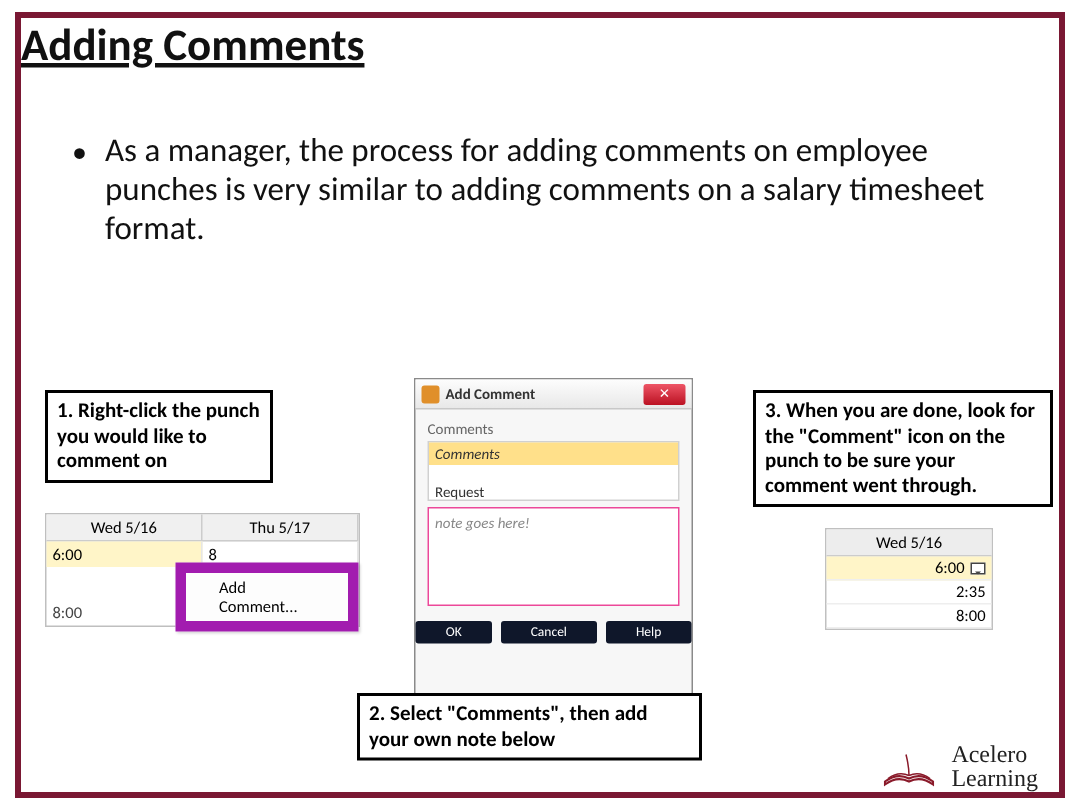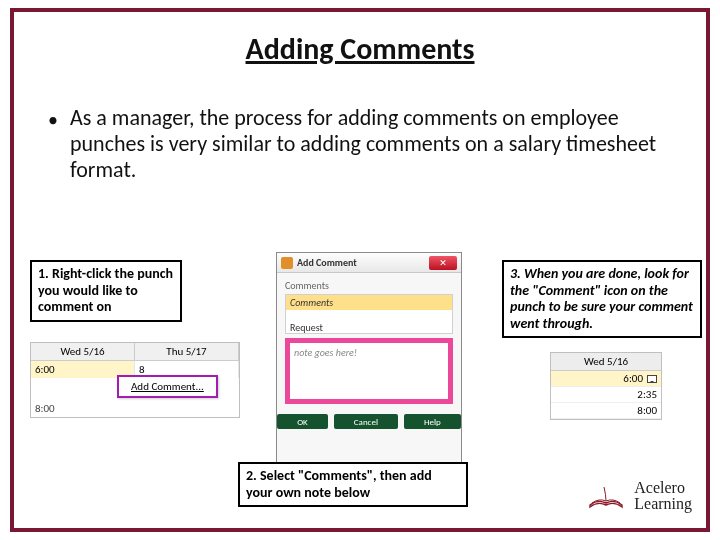--- a/index.html
+++ b/index.html
@@ -12,25 +12,23 @@
     overflow: hidden;
   }
   .slide {
     position: absolute;
     left: 10px; top: 8px;
     width: 700px; height: 524px;
     border: 4px solid #7a1833;
     background: #fff;
   }
   .title {
-    text-align: center;
     font-size: 30px;
     font-weight: bold;
     text-decoration: underline;
-    margin-top: 18px;
     color: #111;
   }
   .body-text {
     font-size: 22px;
     color: #111;
     margin: 38px 40px 0 56px;
     line-height: 1.18;
     position: relative;
   }
   .body-text .bullet {
@@ -42,42 +40,41 @@
     position: absolute;
     border: 2px solid #000;
     background: #fff;
     font-size: 14px;
     padding: 4px 6px;
     line-height: 1.18;
     font-weight: bold;
   }
   #c1 { left: 16px; top: 248px; width: 152px; }
   #c2 { left: 224px; top: 450px; width: 230px; }
-  #c3 { left: 488px; top: 248px; width: 200px; font-style: italic; }
+  #c3 { left: 488px; top: 248px; width: 200px; }
 
   
   .shot1 {
     position: absolute;
     left: 16px; top: 330px;
     width: 210px; height: 76px;
     background: #fff;
     border: 1px solid #bfbfbf;
     font-size: 11px;
   }
   .shot1 .hdr { display:flex; background:#f0f0f0; border-bottom:1px solid #ccc; }
   .shot1 .hdr div { flex:1; text-align:center; padding:2px 0; border-right:1px solid #ccc; }
   .shot1 .row1 { display:flex; }
   .shot1 .row1 .cell { flex:1; padding:2px 4px; border-right:1px solid #e6e6e6; }
   .shot1 .row1 .yellow { background:#fff5c8; }
   .shot1 .menu {
     position:absolute; left:86px; top:32px;
-    background:#fdfdfd; border:2px solid #a21caf;
-    padding:3px 12px; font-size:11px;
+    background:#fdfdfd; border:7px solid #a21caf;
+    padding:3px 22px; font-size:11px;
     box-shadow:1px 1px 2px rgba(0,0,0,.2);
-    text-decoration:underline;
   }
   .shot1 .last { position:absolute; left:4px; bottom:2px; color:#444; }
 
   
   .shot2 {
     position: absolute;
     left: 262px; top: 240px;
     width: 186px; height: 221px;
     border:1px solid #8a8a8a;
     background:#f7f7f7;
@@ -92,46 +89,46 @@
   .shot2 .titlebar .ticon { width:12px;height:12px;background:#e08f2a;border-radius:2px;margin-right:4px; }
   .shot2 .titlebar .ttxt { flex:1; font-weight:bold; color:#333; }
   .shot2 .titlebar .xbtn { width:28px;height:14px;background:linear-gradient(#e56,#b12);border-radius:2px;color:#fff;font-size:9px;text-align:center;line-height:13px; }
   .shot2 .section-lbl { color:#666; padding:6px 8px 2px; }
   .shot2 .list {
     margin:0 8px; background:#fff; border:1px solid #d0d0d0; height:40px;
   }
   .shot2 .list .sel { background:#ffe08a; padding:1px 4px; font-style:italic; color:#333; }
   .shot2 .list .item { padding:11px 4px; color:#333; }
   .shot2 .notearea {
-    margin:4px 8px 0; background:#fff; border:5px solid #ec4899;
+    margin:4px 8px 0; background:#fff; border:1px solid #ec4899;
     height:66px; padding:3px 4px; color:#888; font-style:italic;
   }
   .shot2 .btns { display:flex; gap:6px; justify-content:center; margin-top:10px; }
   .shot2 .btns div {
-    background:#14532d; color:#fff; font-size:9px; padding:2px 20px;
+    background:#0f172a; color:#fff; font-size:9px; padding:2px 20px;
     border-radius:2px;
   }
 
   
   .shot3 {
     position: absolute;
     left: 536px; top: 340px;
     width: 112px;
     border:1px solid #c0c0c0;
     font-size:11px; background:#fff;
   }
   .shot3 .h { background:#ededed; text-align:center; padding:2px 0; border-bottom:1px solid #ccc; }
   .shot3 .r { display:flex; justify-content:flex-end; align-items:center; padding:1px 4px; border-bottom:1px solid #eee; }
   .shot3 .r.y { background:#fff5c8; }
   .shot3 .cicon { width:10px;height:8px;border:1px solid #444;background:#fff;margin-left:4px;position:relative; }
   .shot3 .cicon:after{content:"";position:absolute;left:2px;bottom:-3px;width:0;height:0;border:2px solid transparent;border-top-color:#444;}
 
   
   .logo {
-    position:absolute; right:14px; bottom:16px;
+    position:absolute; right:14px; bottom:0;
     display:flex; align-items:center; gap:8px;
   }
   .logo .book {
     width:40px; height:30px; position:relative;
   }
   .logo .book svg { width:100%; height:100%; }
   .logo .txt { font-family: Georgia, serif; font-size:16px; line-height:1; color:#222; }
 </style>
 </head>
 <body>

